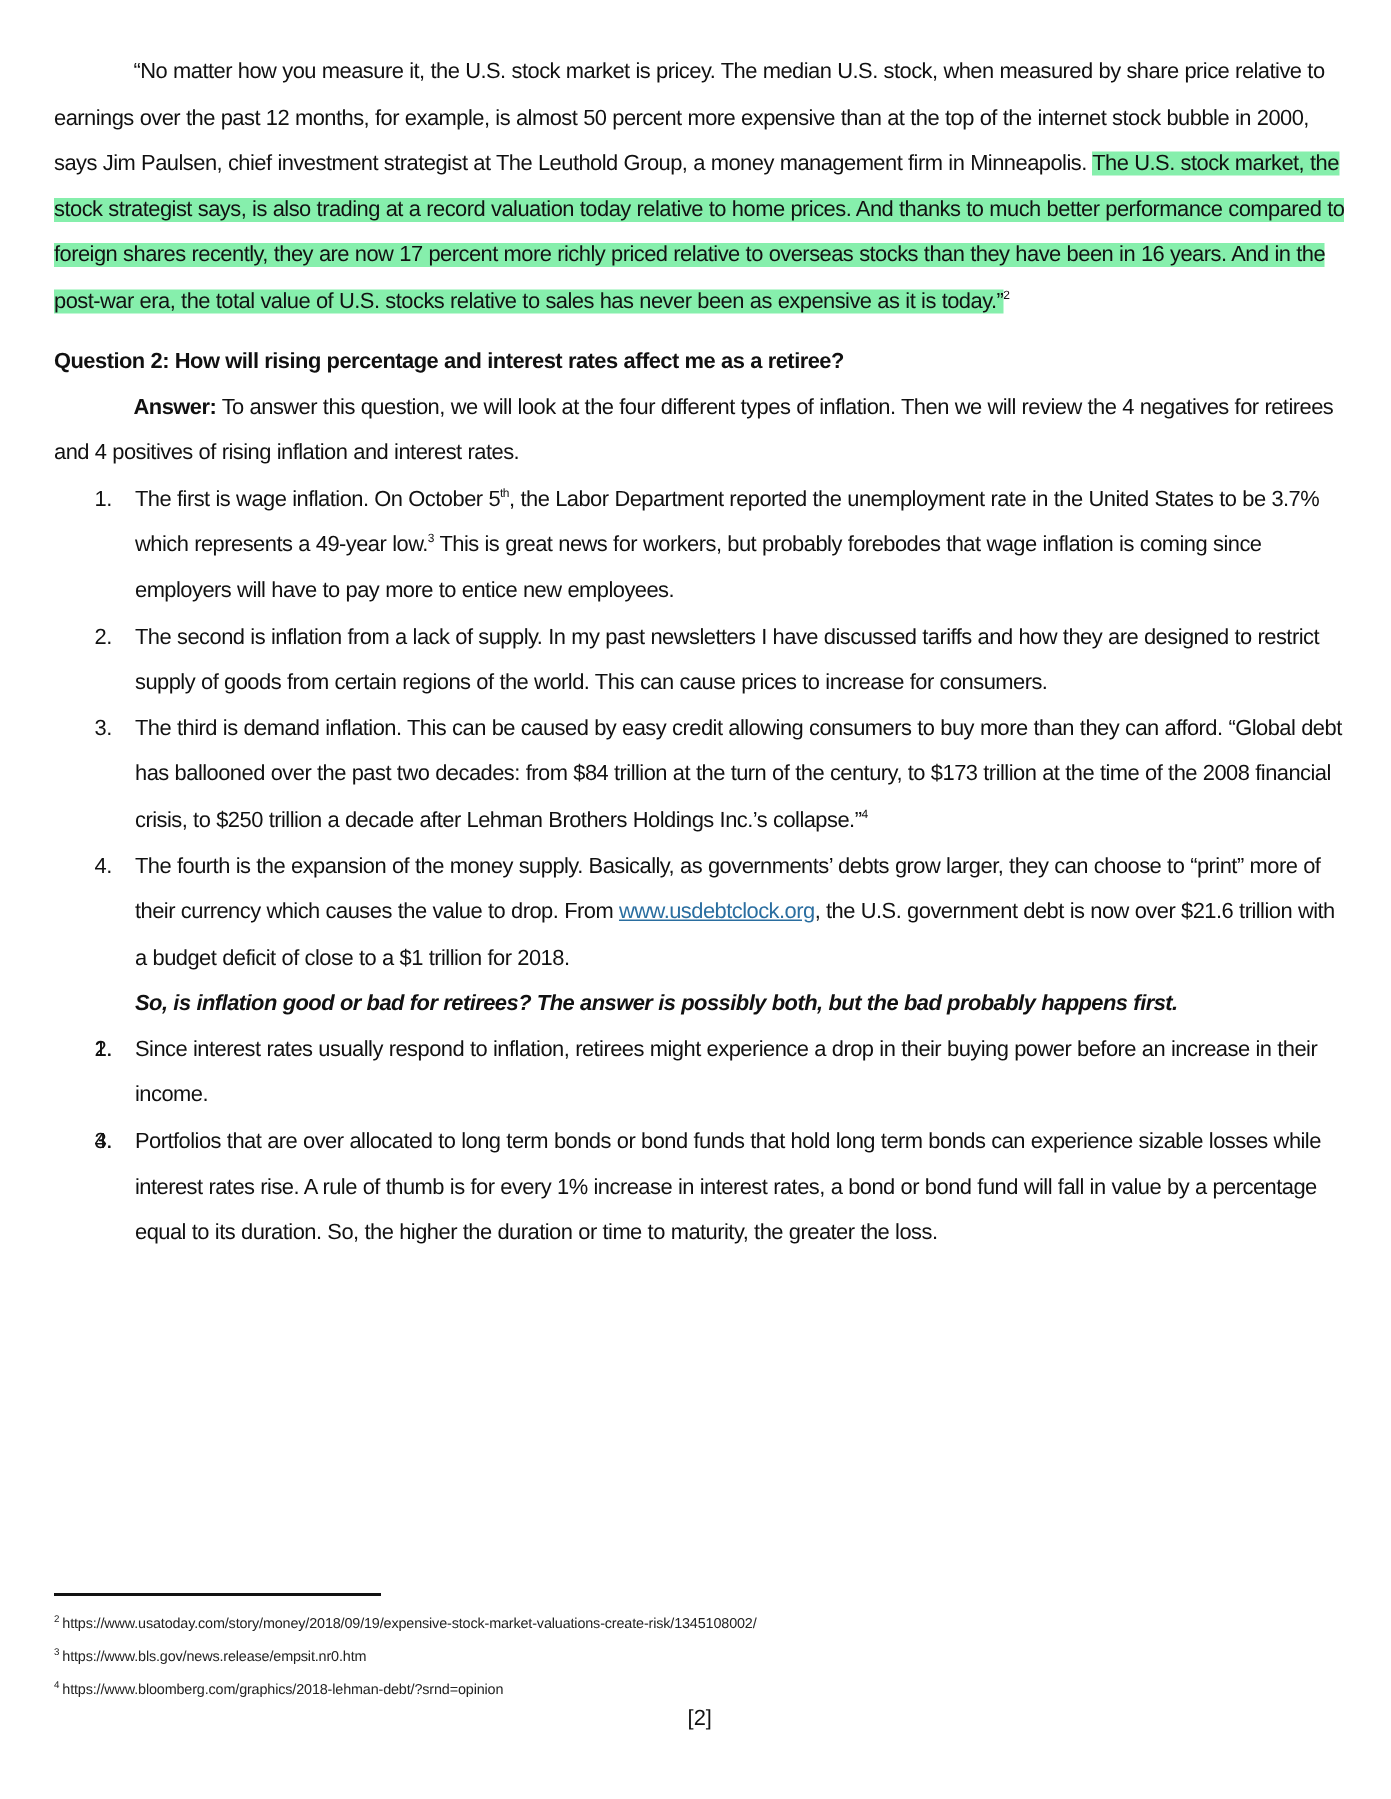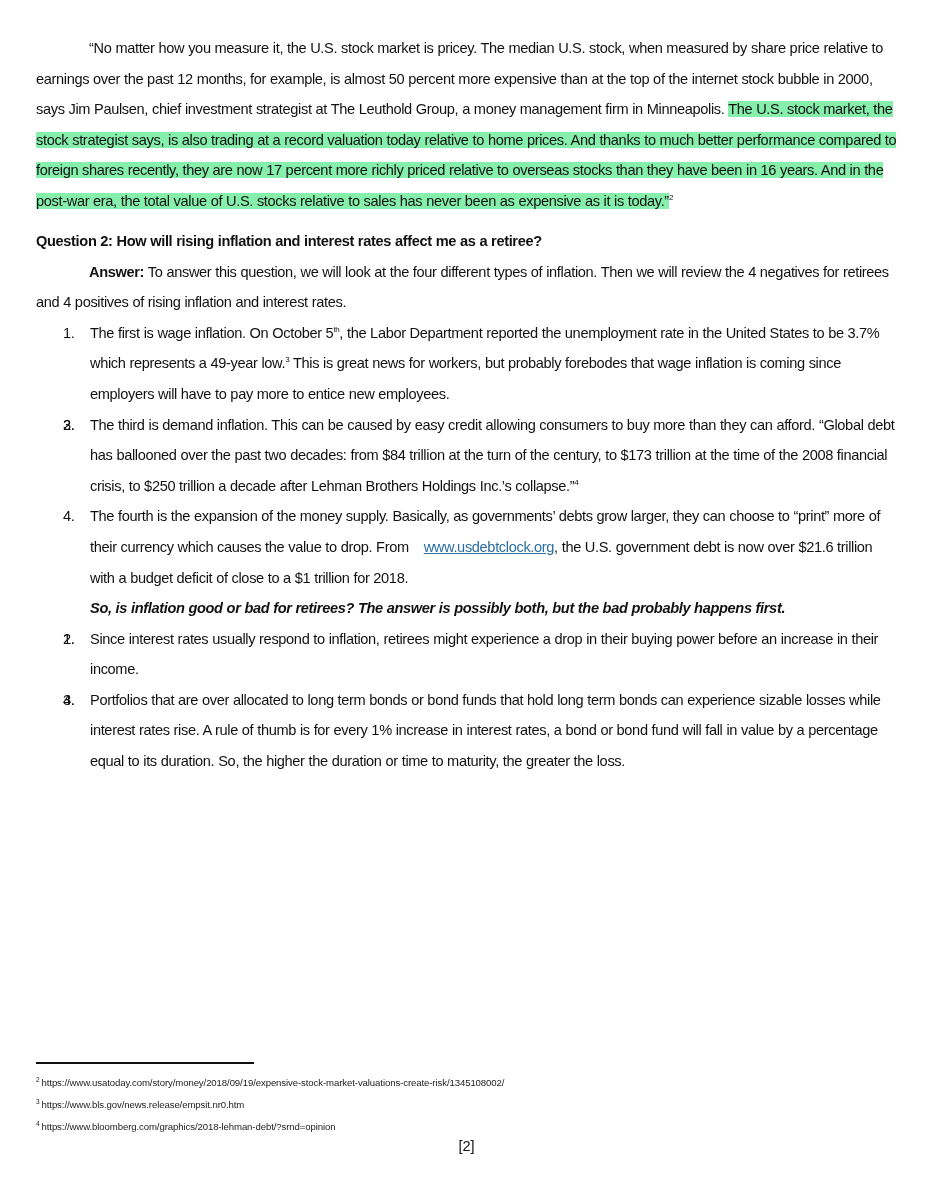--- a/index.html
+++ b/index.html
@@ -69,21 +69,20 @@
     .summary {
       font-weight: bold;
       padding-left: 54px;
       line-height: 30.6px;
       font-style: italic;
     }
     .list-2 { margin-top: 14px; }
     a.link {
       color: #2a6ea0;
       text-decoration: underline;
-      margin-left: 11px;
     }
     .footnotes {
       position: absolute;
       left: 36px;
       top: 1062px;
       width: 862px;
       font-size: 9.6px;
       color: #222222;
       letter-spacing: -0.1px;
     }
@@ -112,30 +111,30 @@
       color: #111111;
     }
   </style>
 </head>
 <body>
 
 <div class="page">
 
   <p class="para indent"><span>“</span><span>No matter how you measure it, the U.S. stock market is pricey.  The median U.S. stock, when measured by share price relative to earnings over the past 12 months, for example, is almost 50 percent more expensive than at the top of the internet stock bubble in 2000, says Jim Paulsen, chief investment strategist at The Leuthold Group, a money management firm in Minneapolis.  </span><span class="hl">The U.S. stock market, the stock strategist says, is also trading at a record valuation today relative to home prices.  And thanks to much better performance compared to foreign shares recently, they are now 17 percent more richly priced relative to overseas stocks than they have been in 16 years.  And in the post-war era, the total value of U.S. stocks relative to sales has never been as expensive as it is today.”</span><sup>2</sup></p>
 
-  <p class="para question">Question 2:  How will rising inflation and interest rates affect me as a retiree?</p>
+  <p class="para question">Question 2:  How will rising percentage and interest rates affect me as a retiree?</p>
 
   <p class="para indent answer"><span class="answer-label">Answer:</span><span>  To answer this question, we will look at the four different types of inflation.  Then we will review the 4 negatives for retirees and 4 positives of rising inflation and interest rates.</span></p>
 
   <ol class="list list-1">
     <li>
       <span class="num">1.</span><span>The first is wage inflation.  On October 5</span><sup>th</sup><span>, the Labor Department reported the unemployment rate in the United States to be 3.7% which represents a 49-year low.</span><sup>3</sup><span>  This is great news for workers, but probably forebodes that wage inflation is coming since employers will have to pay more to entice new employees.</span>
     </li>
     <li>
-      <span class="num">2.</span>
+      <span class="num">2.</span><span>The second is inflation from a lack of supply.  In my past newsletters I have discussed tariffs and how they are designed to restrict supply of goods from certain regions of the world.  This can cause prices to increase for consumers.</span>
     </li>
     <li>
       <span class="num">3.</span><span>The third is demand inflation.  This can be caused by easy credit allowing consumers to buy more than they can afford.  “Global debt has ballooned over the past two decades: from $84 trillion at the turn of the century, to $173 trillion at the time of the 2008 financial crisis, to $250 trillion a decade after Lehman Brothers Holdings Inc.’s collapse.”</span><sup>4</sup>
     </li>
     <li>
       <span class="num">4.</span><span>The fourth is the expansion of the money supply.  Basically, as governments’ debts grow larger, they can choose to “print” more of their currency which causes the value to drop.  From </span><a class="link">www.usdebtclock.org</a><span>, the U.S. government debt is now over $21.6 trillion with a budget deficit of close to a $1 trillion for 2018.</span>
     </li>
   </ol>
 
   <p class="para summary">So, is inflation good or bad for retirees?  The answer is possibly both, but the bad probably happens first.</p>

